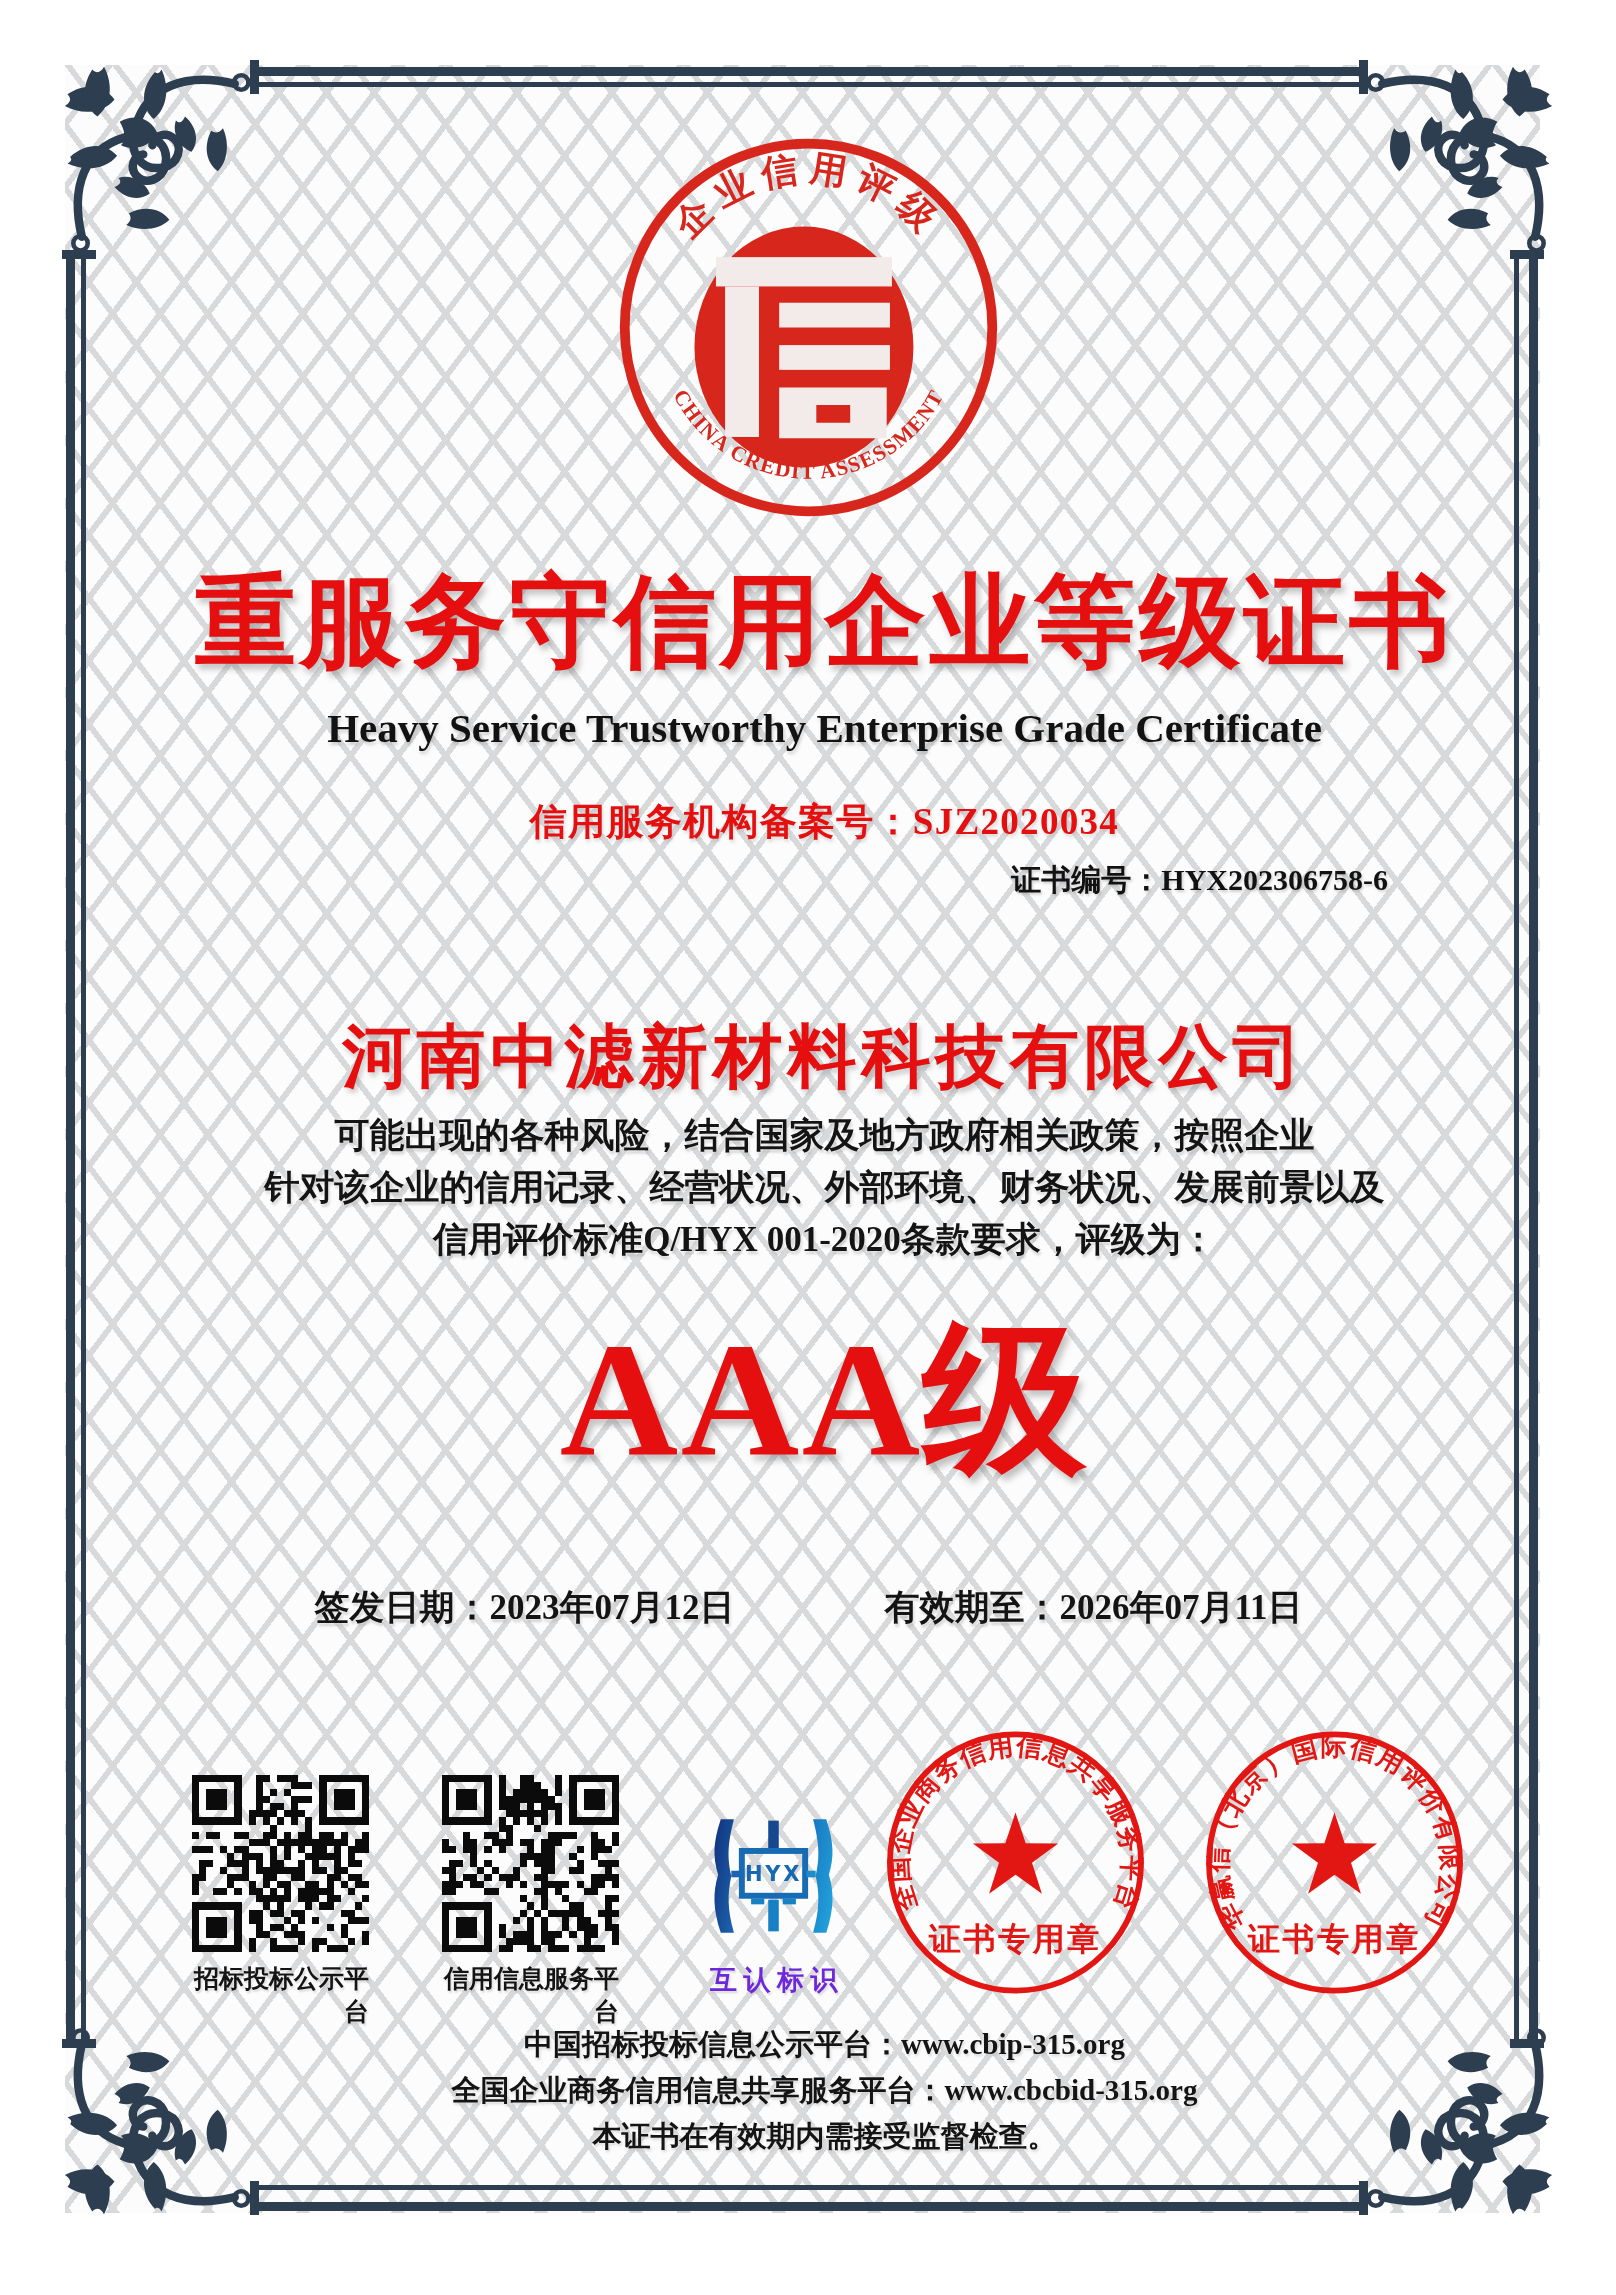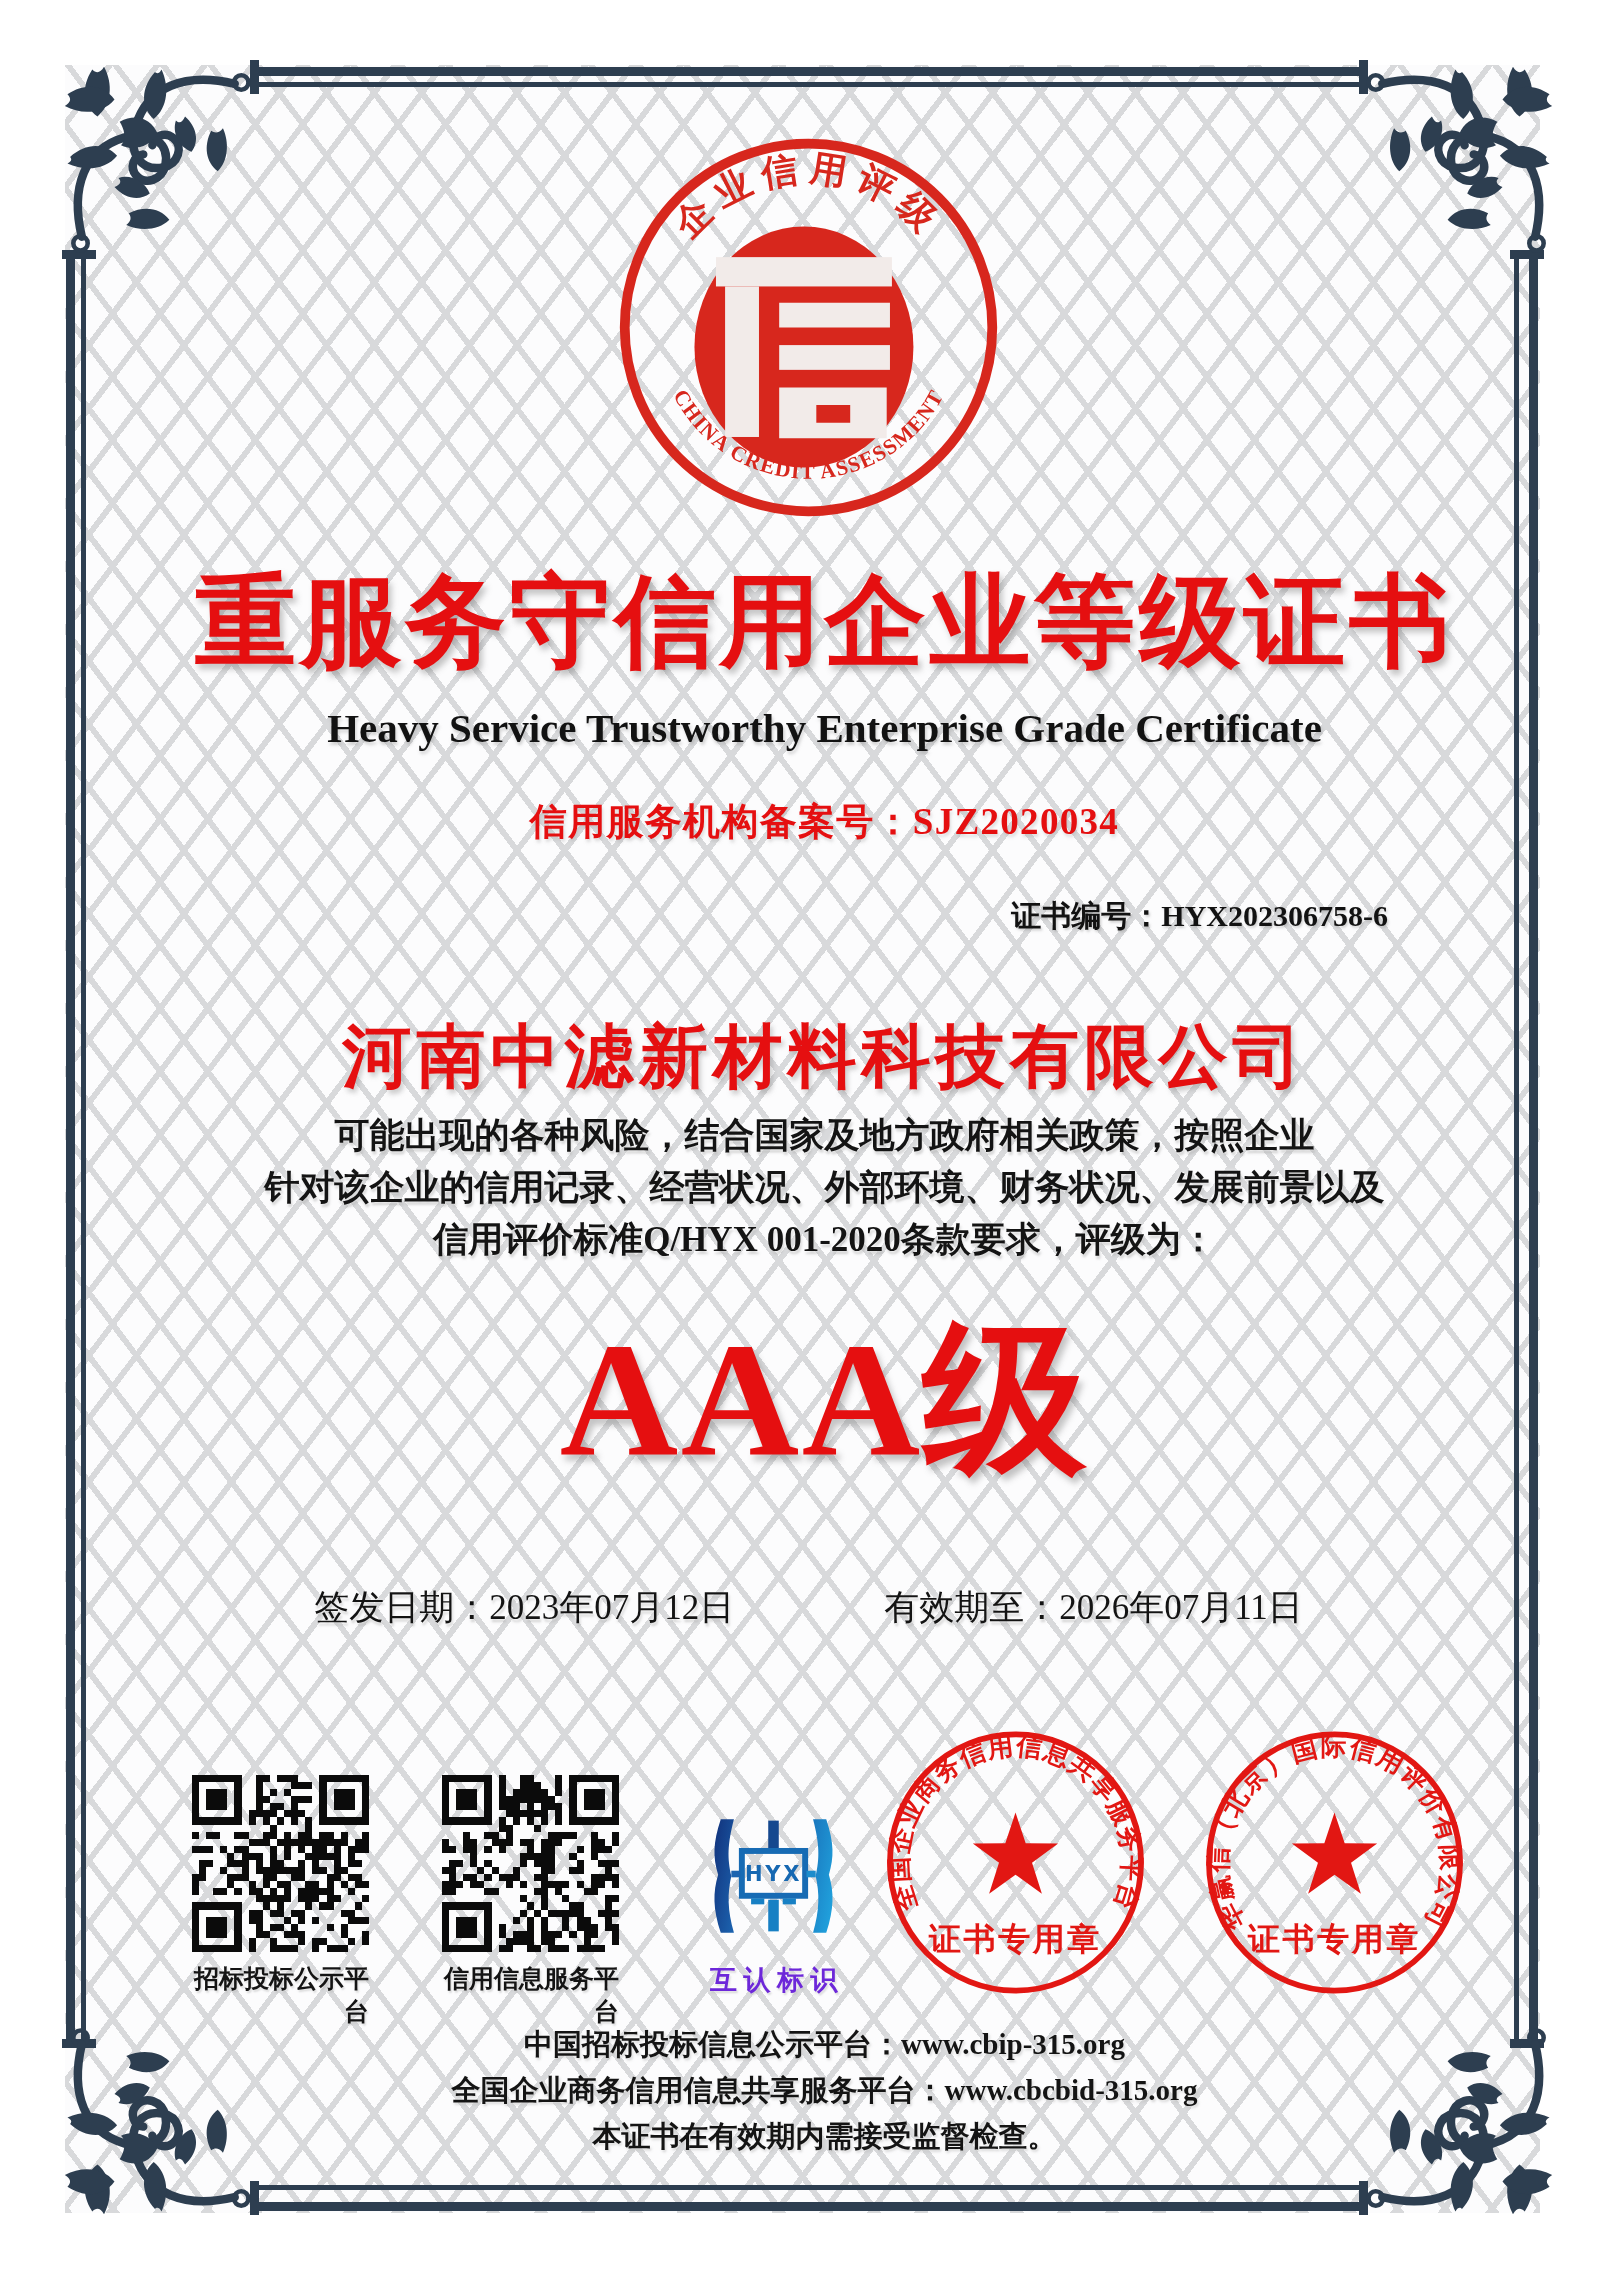--- a/index.html
+++ b/index.html
@@ -24,30 +24,30 @@
   
   .center{position:absolute;left:0;width:100%;text-align:center;padding-left:16px;}
   .title{
     top:551px;font-size:101px;font-weight:bold;color:#e50f10;letter-spacing:3.9px;line-height:143px;
     text-shadow:3.3px 5.2px 5.9px rgba(120,120,120,.45);
   }
   .subtitle{top:704px;font-size:41px;font-weight:bold;color:#121212;
     text-shadow:1.3px 2.6px 3.3px rgba(140,140,140,.4);}
   .filing{top:797px;font-size:37px;font-weight:bold;color:#e50f10;letter-spacing:1.3px;
     text-shadow:1.3px 2.6px 3.3px rgba(160,160,160,.35);}
-  .certno{position:absolute;top:896px;right:229px;font-size:30px;font-weight:bold;color:#121212;
+  .certno{position:absolute;top:860px;right:229px;font-size:30px;font-weight:bold;color:#121212;
     text-shadow:1.3px 2px 2.6px rgba(140,140,140,.4);}
   .company{top:1011px;font-size:69px;font-weight:bold;color:#e50f10;letter-spacing:5.2px;
     text-shadow:2.6px 3.9px 5.2px rgba(130,130,130,.4);}
   .bodytext{top:1110px;font-size:35px;line-height:52px;font-weight:bold;color:#141414;
     text-shadow:0 0 3.9px rgba(255,255,255,.9),1.3px 2.6px 2.6px rgba(150,150,150,.45);}
   .grade{top:1317px;font-size:164px;line-height:166px;font-weight:bold;color:#e50f10;letter-spacing:2.6px;
     text-shadow:3.9px 5.9px 6.5px rgba(125,125,125,.45);}
   .dates{position:absolute;left:0;top:1584px;width:100%;display:flex;justify-content:center;gap:150px;
-    font-size:35px;font-weight:normal;color:#141414;
+    font-size:35px;font-weight:bold;color:#141414;
     text-shadow:0 0 3.9px rgba(255,255,255,.9),1.3px 2.6px 2.6px rgba(150,150,150,.45);}
   .qrlabel{position:absolute;top:1962px;font-size:25px;font-weight:bold;color:#141414;text-align:right;
     text-shadow:0 0 3.3px rgba(255,255,255,.9),1.3px 2px 2px rgba(150,150,150,.4);}
   .hyxlabel{position:absolute;top:1962px;left:707px;width:137px;font-size:27px;font-weight:bold;color:#6d28d9;
     text-align:right;letter-spacing:6.5px;
     text-shadow:0 0 3.3px rgba(255,255,255,.9),1.3px 2px 2px rgba(150,150,150,.4);}
   .footer{top:2021px;font-size:29px;line-height:46px;font-weight:bold;color:#141414;
     text-shadow:0 0 3.9px rgba(255,255,255,.9),1.3px 2px 2.6px rgba(150,150,150,.45);}
   .qr{position:absolute;width:177px;height:177px;}
   .absvg{position:absolute;}

